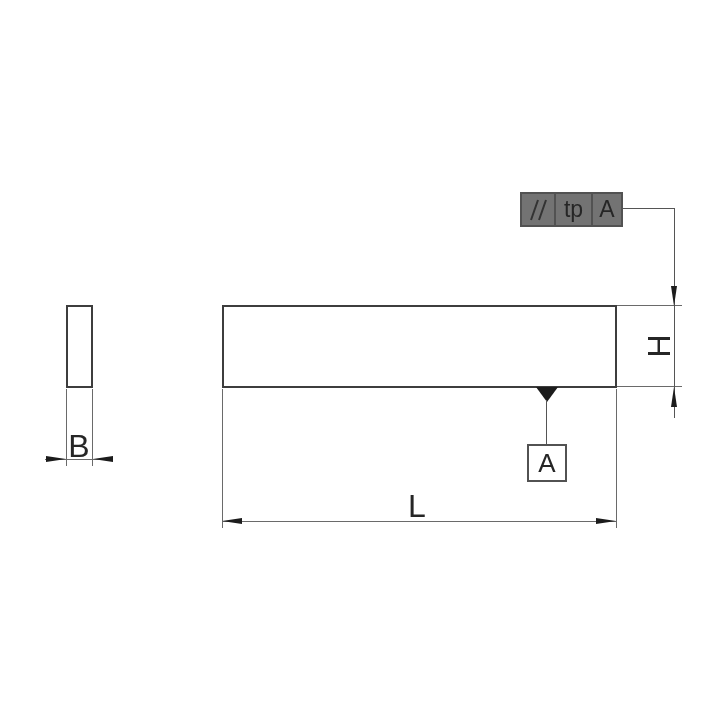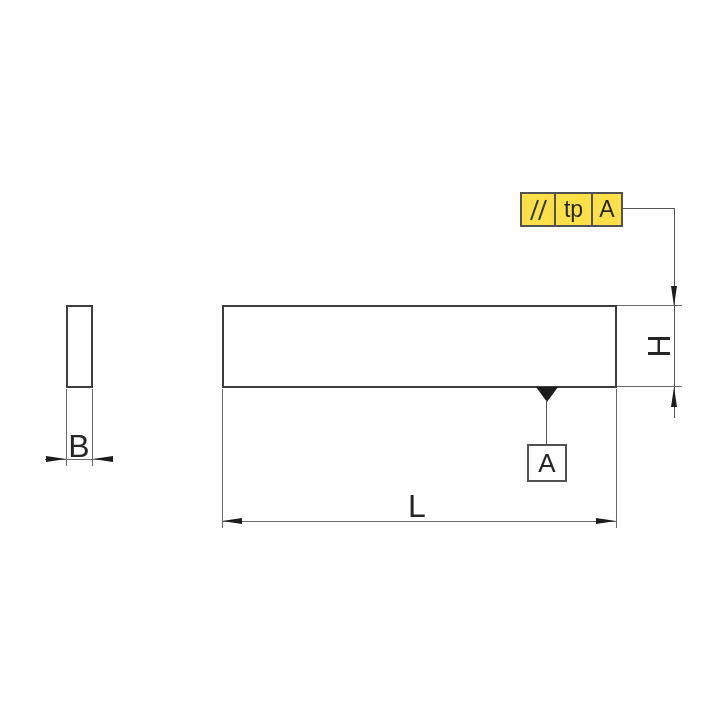--- a/index.html
+++ b/index.html
@@ -54,21 +54,21 @@
     display: flex;
     align-items: center;
     justify-content: center;
     font-size: 26px;
   }
   
   .fcf {
     position: absolute;
     box-sizing: border-box;
     border: 2px solid #525252;
-    background: #fde047;
+    background: #737373;
     display: flex;
   }
   .fcf-cell {
     box-sizing: border-box;
     display: flex;
     align-items: center;
     justify-content: center;
     border-right: 2px solid #525252;
     font-size: 23px;
     color: #262626;

